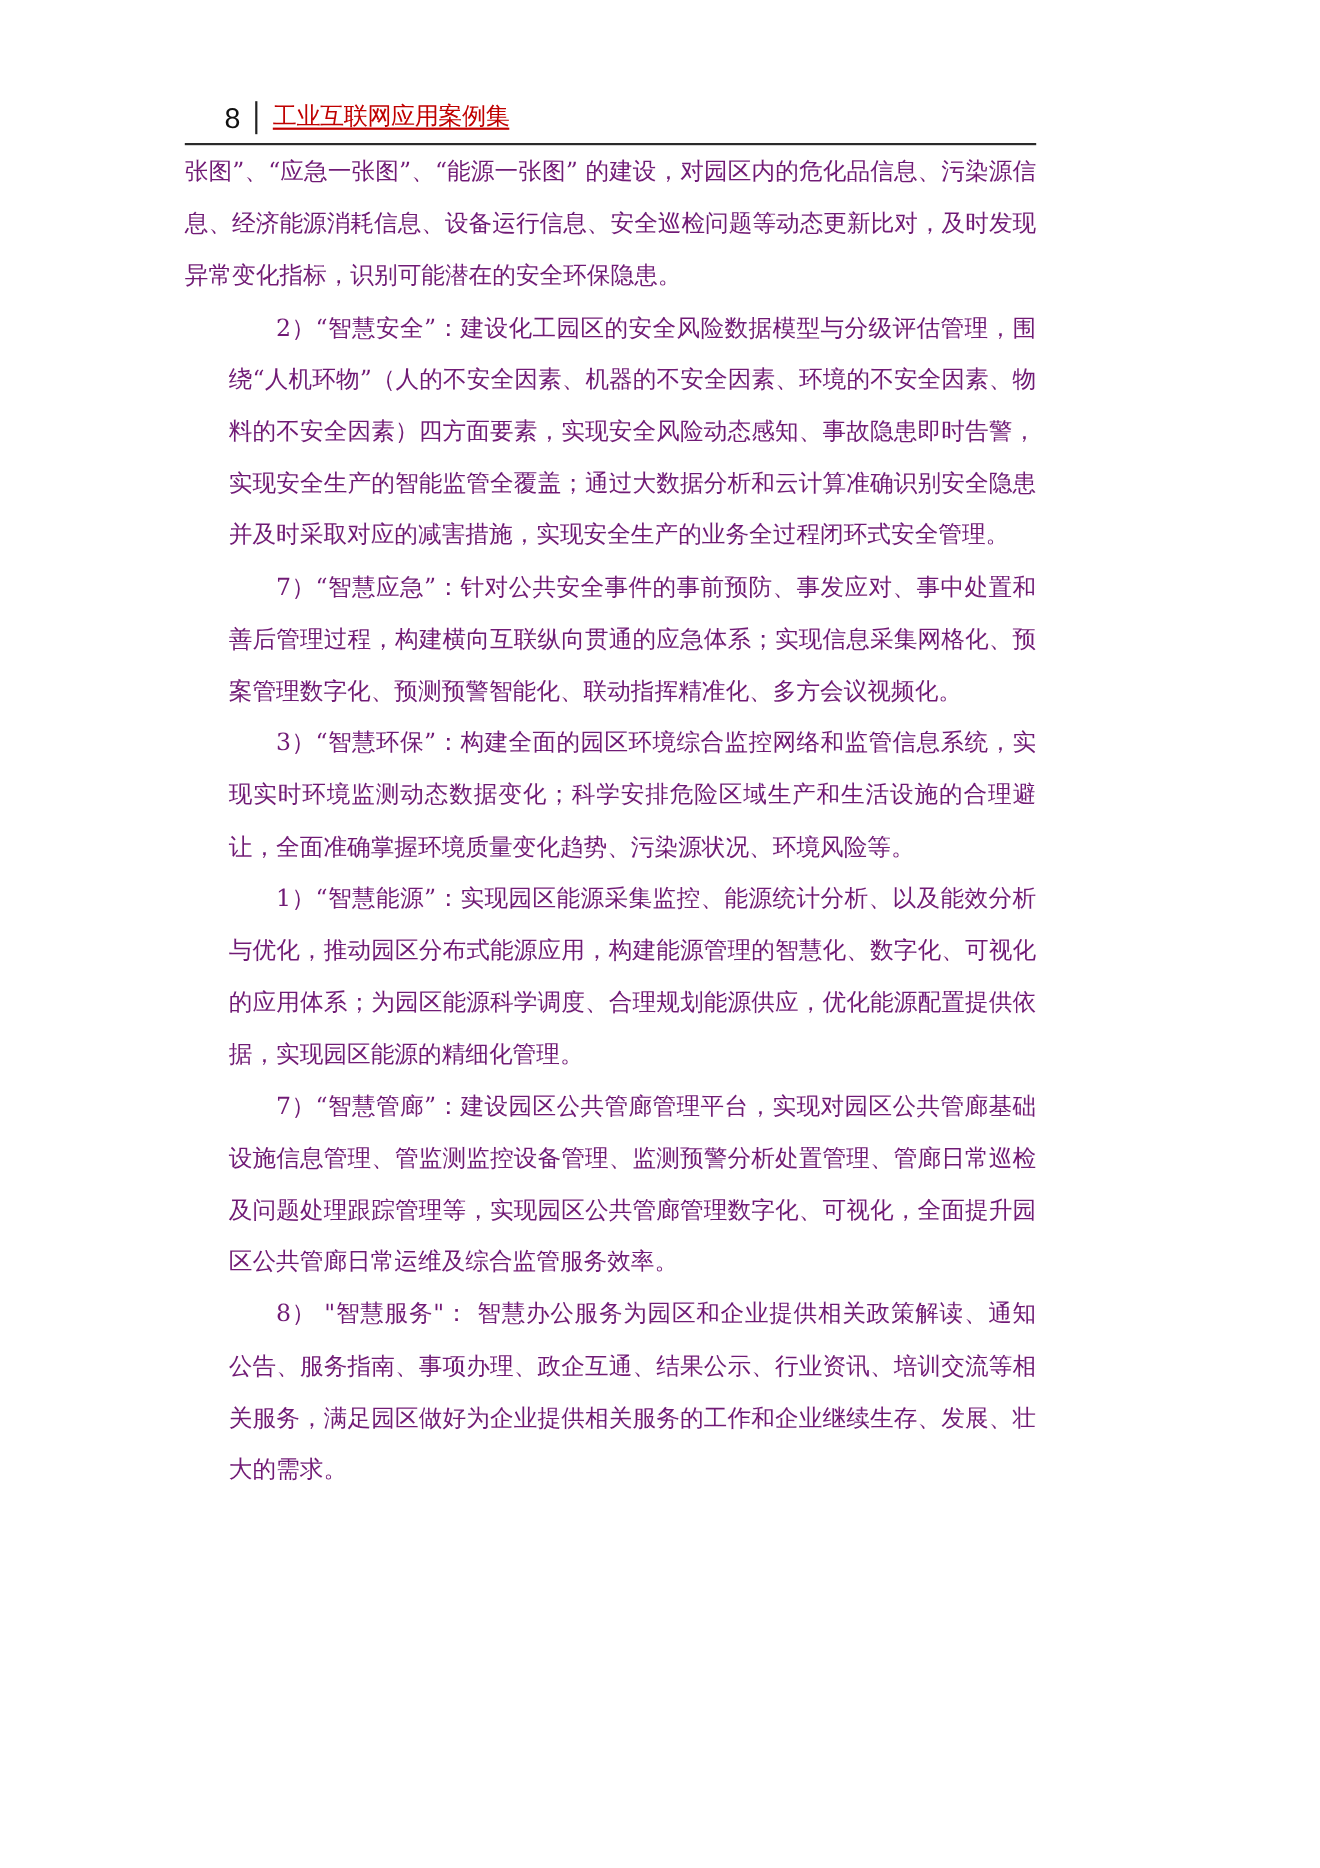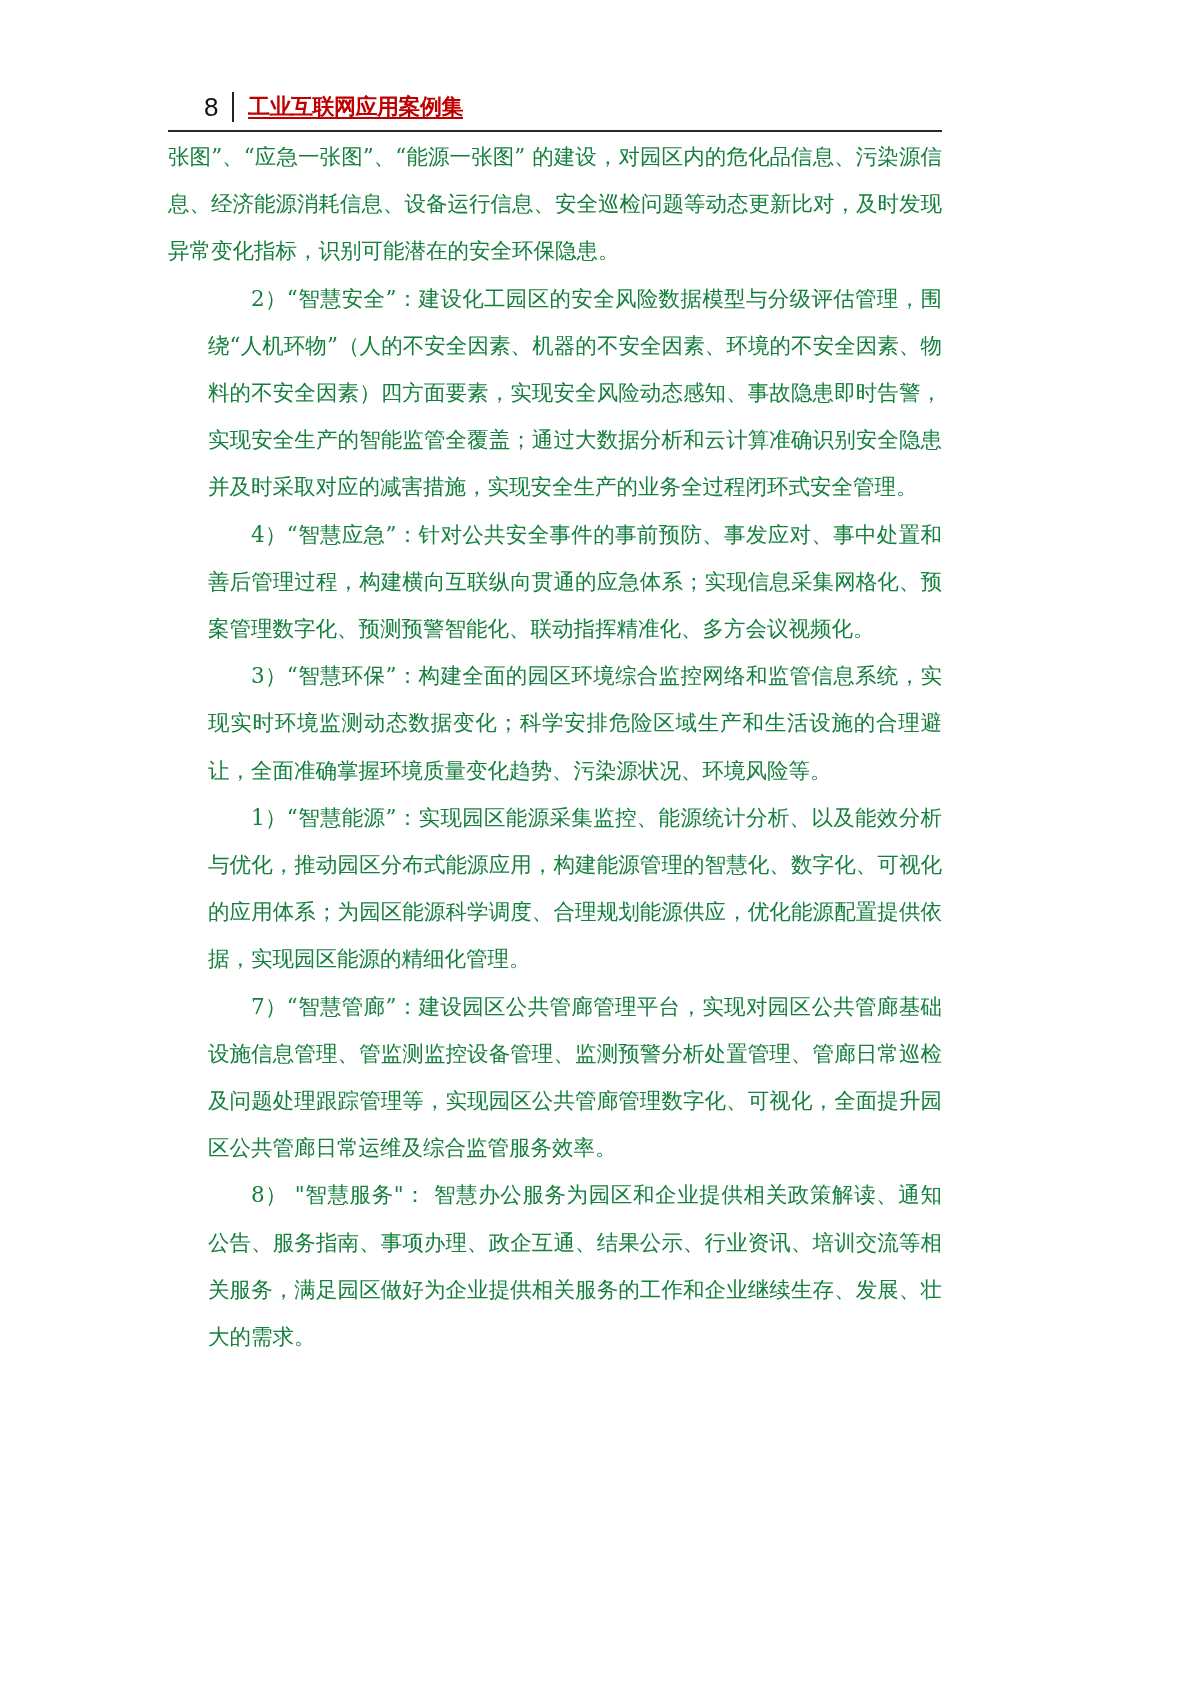--- a/index.html
+++ b/index.html
@@ -36,38 +36,38 @@
       top: 2px;
       width: 2px;
       height: 30px;
       background: #222222;
     }
     .header-title {
       position: absolute;
       left: 80px;
       top: 2px;
       font-family: "DejaVu Sans", sans-serif;
-      font-weight: bold;
+      font-weight: normal;
       font-size: 22px;
       color: #c00000;
       line-height: 30px;
       text-decoration: underline;
       text-decoration-thickness: 2px;
       text-underline-offset: 3px;
       letter-spacing: -0.5px;
     }
     .body-text {
       position: absolute;
       left: 168px;
       top: 133px;
       width: 774px;
       font-family: "DejaVu Serif", serif;
       font-size: 21.5px;
       line-height: 47.2px;
-      color: #15803d;
+      color: #701a75;
       text-align: justify;
       text-justify: inter-character;
     }
     .body-text p {
       margin: 0;
       padding: 0;
     }
     .body-text p.indent {
       text-indent: 43px;
       margin-left: 40px;
@@ -78,18 +78,18 @@
 
 <div class="page-header">
   <span class="page-number">8</span>
   <span class="header-divider"></span>
   <span class="header-title">工业互联网应用案例集</span>
 </div>
 
 <div class="body-text">
   <p>张图”、“应急一张图”、“能源一张图” 的建设，对园区内的危化品信息、污染源信息、经济能源消耗信息、设备运行信息、安全巡检问题等动态更新比对，及时发现异常变化指标，识别可能潜在的安全环保隐患。</p>
   <p class="indent">2）“智慧安全”：建设化工园区的安全风险数据模型与分级评估管理，围绕“人机环物”（人的不安全因素、机器的不安全因素、环境的不安全因素、物料的不安全因素）四方面要素，实现安全风险动态感知、事故隐患即时告警，实现安全生产的智能监管全覆盖；通过大数据分析和云计算准确识别安全隐患并及时采取对应的减害措施，实现安全生产的业务全过程闭环式安全管理。</p>
-  <p class="indent">4）“智慧应急”：针对公共安全事件的事前预防、事发应对、事中处置和善后管理过程，构建横向互联纵向贯通的应急体系；实现信息采集网格化、预案管理数字化、预测预警智能化、联动指挥精准化、多方会议视频化。</p>
+  <p class="indent">7）“智慧应急”：针对公共安全事件的事前预防、事发应对、事中处置和善后管理过程，构建横向互联纵向贯通的应急体系；实现信息采集网格化、预案管理数字化、预测预警智能化、联动指挥精准化、多方会议视频化。</p>
   <p class="indent">3）“智慧环保”：构建全面的园区环境综合监控网络和监管信息系统，实现实时环境监测动态数据变化；科学安排危险区域生产和生活设施的合理避让，全面准确掌握环境质量变化趋势、污染源状况、环境风险等。</p>
   <p class="indent">1）“智慧能源”：实现园区能源采集监控、能源统计分析、以及能效分析与优化，推动园区分布式能源应用，构建能源管理的智慧化、数字化、可视化的应用体系；为园区能源科学调度、合理规划能源供应，优化能源配置提供依据，实现园区能源的精细化管理。</p>
   <p class="indent">7）“智慧管廊”：建设园区公共管廊管理平台，实现对园区公共管廊基础设施信息管理、管监测监控设备管理、监测预警分析处置管理、管廊日常巡检及问题处理跟踪管理等，实现园区公共管廊管理数字化、可视化，全面提升园区公共管廊日常运维及综合监管服务效率。</p>
   <p class="indent">8） "智慧服务"： 智慧办公服务为园区和企业提供相关政策解读、通知公告、服务指南、事项办理、政企互通、结果公示、行业资讯、培训交流等相关服务，满足园区做好为企业提供相关服务的工作和企业继续生存、发展、壮大的需求。</p>
 </div>
 
 </body></html>

